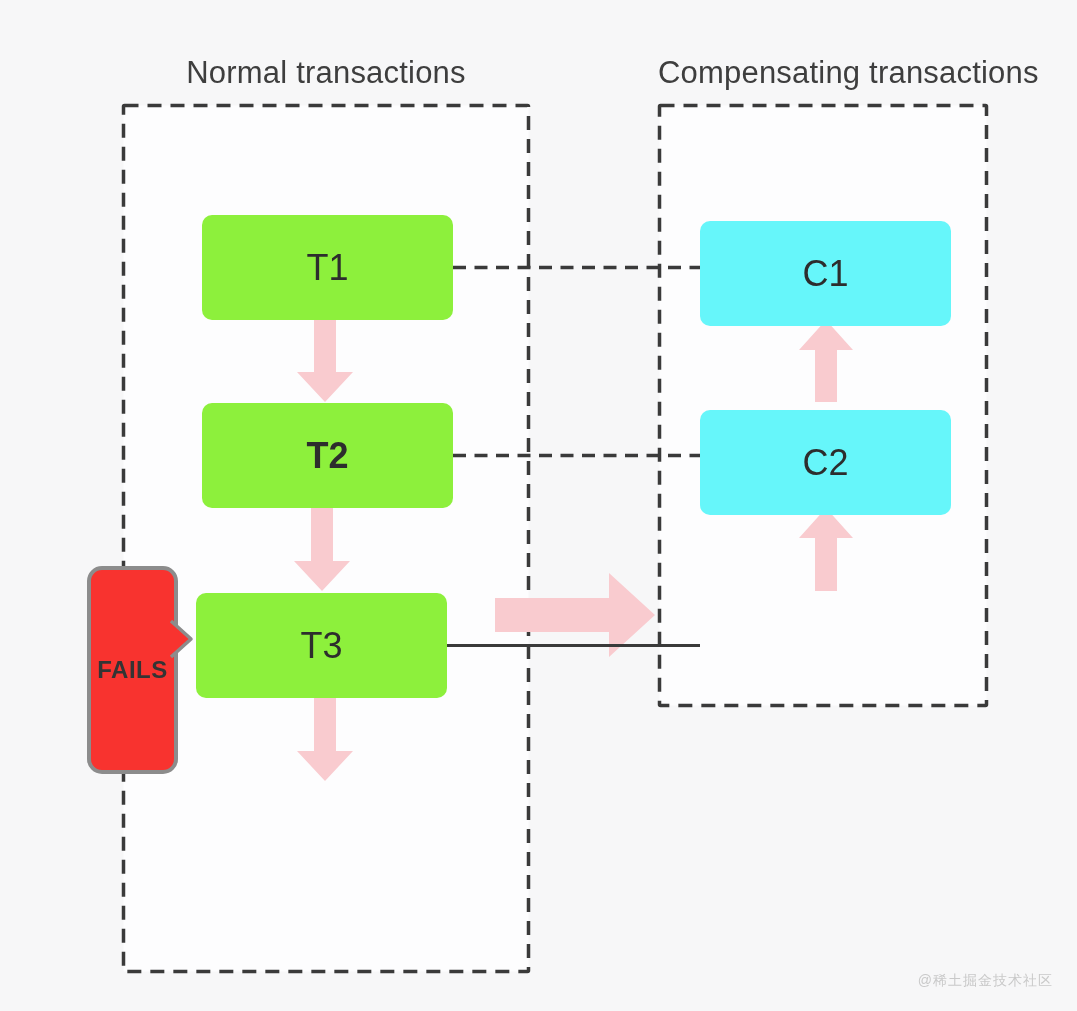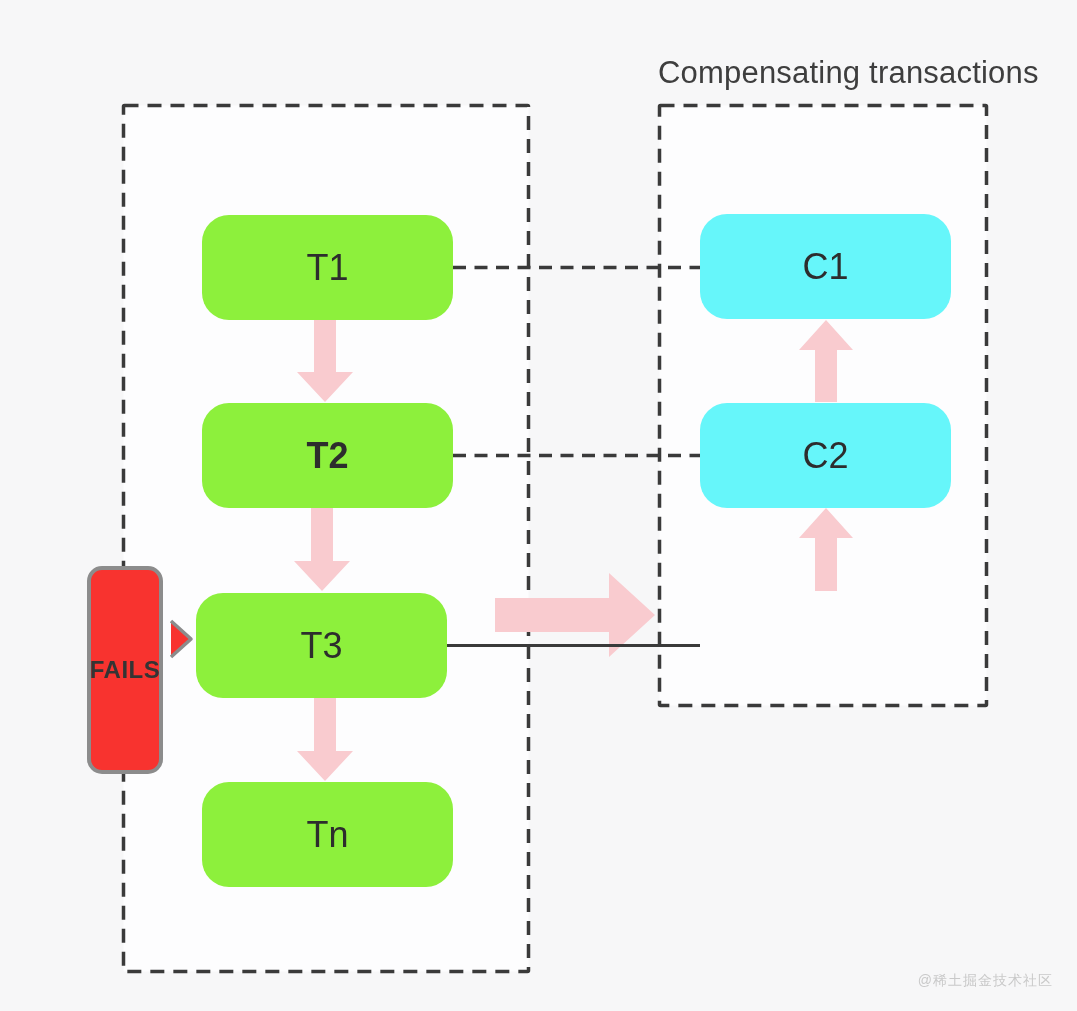--- a/index.html
+++ b/index.html
@@ -30,37 +30,37 @@
     top:52px;height:42px;line-height:42px;
     text-align:center;white-space:nowrap;
     font-size:31px;color:var(--title-text);
     letter-spacing:.2px;
   }
   .title-normal{left:122px;width:408px;}
   .title-comp{left:658px;width:330px;}
   .node{
     position:absolute;
     width:251px;height:105px;
-    border-radius:27px;
+    border-radius:10px;
     display:flex;align-items:center;justify-content:center;
     font-size:36px;color:var(--node-text);
   }
   .node.normal{background:var(--normal-node);}
-  .node.comp{background:var(--comp-node);}
+  .node.comp{background:var(--comp-node);margin-top:7px;}
   .n-t1{left:202px;top:215px;}
   .n-t2{left:202px;top:403px;font-weight:bold;}
   .n-t3{left:196px;top:593px;}
   .n-tn{left:202px;top:782px;}
   .n-c1{left:700px;top:214px;}
   .n-c2{left:700px;top:403px;}
   .n-c3{left:700px;top:592px;}
   .fail-box{
     position:absolute;
     left:87px;top:566px;
-    width:76px;height:208px;
+    width:91px;height:208px;
     box-sizing:border-box;
     background:var(--red);
     border:4px solid var(--red-border);
     border-radius:15px;
     display:flex;align-items:center;justify-content:center;
   }
   .fail-label{
     font-size:24px;font-weight:bold;
     color:#343434;letter-spacing:.5px;
   }
@@ -74,20 +74,21 @@
 </head>
 <body>
 
 <div class="canvas">
 
   <svg class="layer" viewBox="0 0 1077 1011">
     <rect x="123.5" y="105.5" width="405" height="866" rx="1" style="fill:var(--panel-bg);stroke:var(--ink)" stroke-width="3.5" stroke-dasharray="14 9"></rect>
     <rect x="659.5" y="105.5" width="327" height="600" rx="1" style="fill:var(--panel-bg);stroke:var(--ink)" stroke-width="3.5" stroke-dasharray="14 9"></rect>
   </svg>
 
+  <div class="panel-title title-normal">Normal transactions</div>
   <div class="panel-title title-comp">Compensating transactions</div>
 
   <div class="fail-box">
     <span class="fail-label">FAILS</span>
   </div>
 
   <svg class="layer" viewBox="0 0 1077 1011">
 
     <path d="M495,598 L609,598 L609,573 L655,615 L609,657 L609,632 L495,632 Z" style="fill:var(--pink)"></path>
 
@@ -101,20 +102,19 @@
     <line x1="453" y1="267.5" x2="700" y2="267.5" style="stroke:var(--ink)" stroke-width="3.5" stroke-dasharray="13 8.5"></line>
     <line x1="453" y1="455.5" x2="700" y2="455.5" style="stroke:var(--ink)" stroke-width="3.5" stroke-dasharray="13 8.5"></line>
     <line x1="447" y1="645.5" x2="700" y2="645.5" style="stroke:var(--ink)" stroke-width="3.2"></line>
 
     <path d="M171,621 L191,639 L171,657" style="fill:var(--red);stroke:var(--red-border)" stroke-width="3.5" stroke-linejoin="round"></path>
   </svg>
 
   <div class="node normal n-t1">T1</div>
   <div class="node normal n-t2">T2</div>
   <div class="node normal n-t3">T3</div>
-  <div class="node normal n-tn">Tn</div>
 
   <div class="node comp n-c1">C1</div>
   <div class="node comp n-c2">C2</div>
 
   <div class="watermark">@稀土掘金技术社区</div>
 
 </div>
 
 </body></html>

